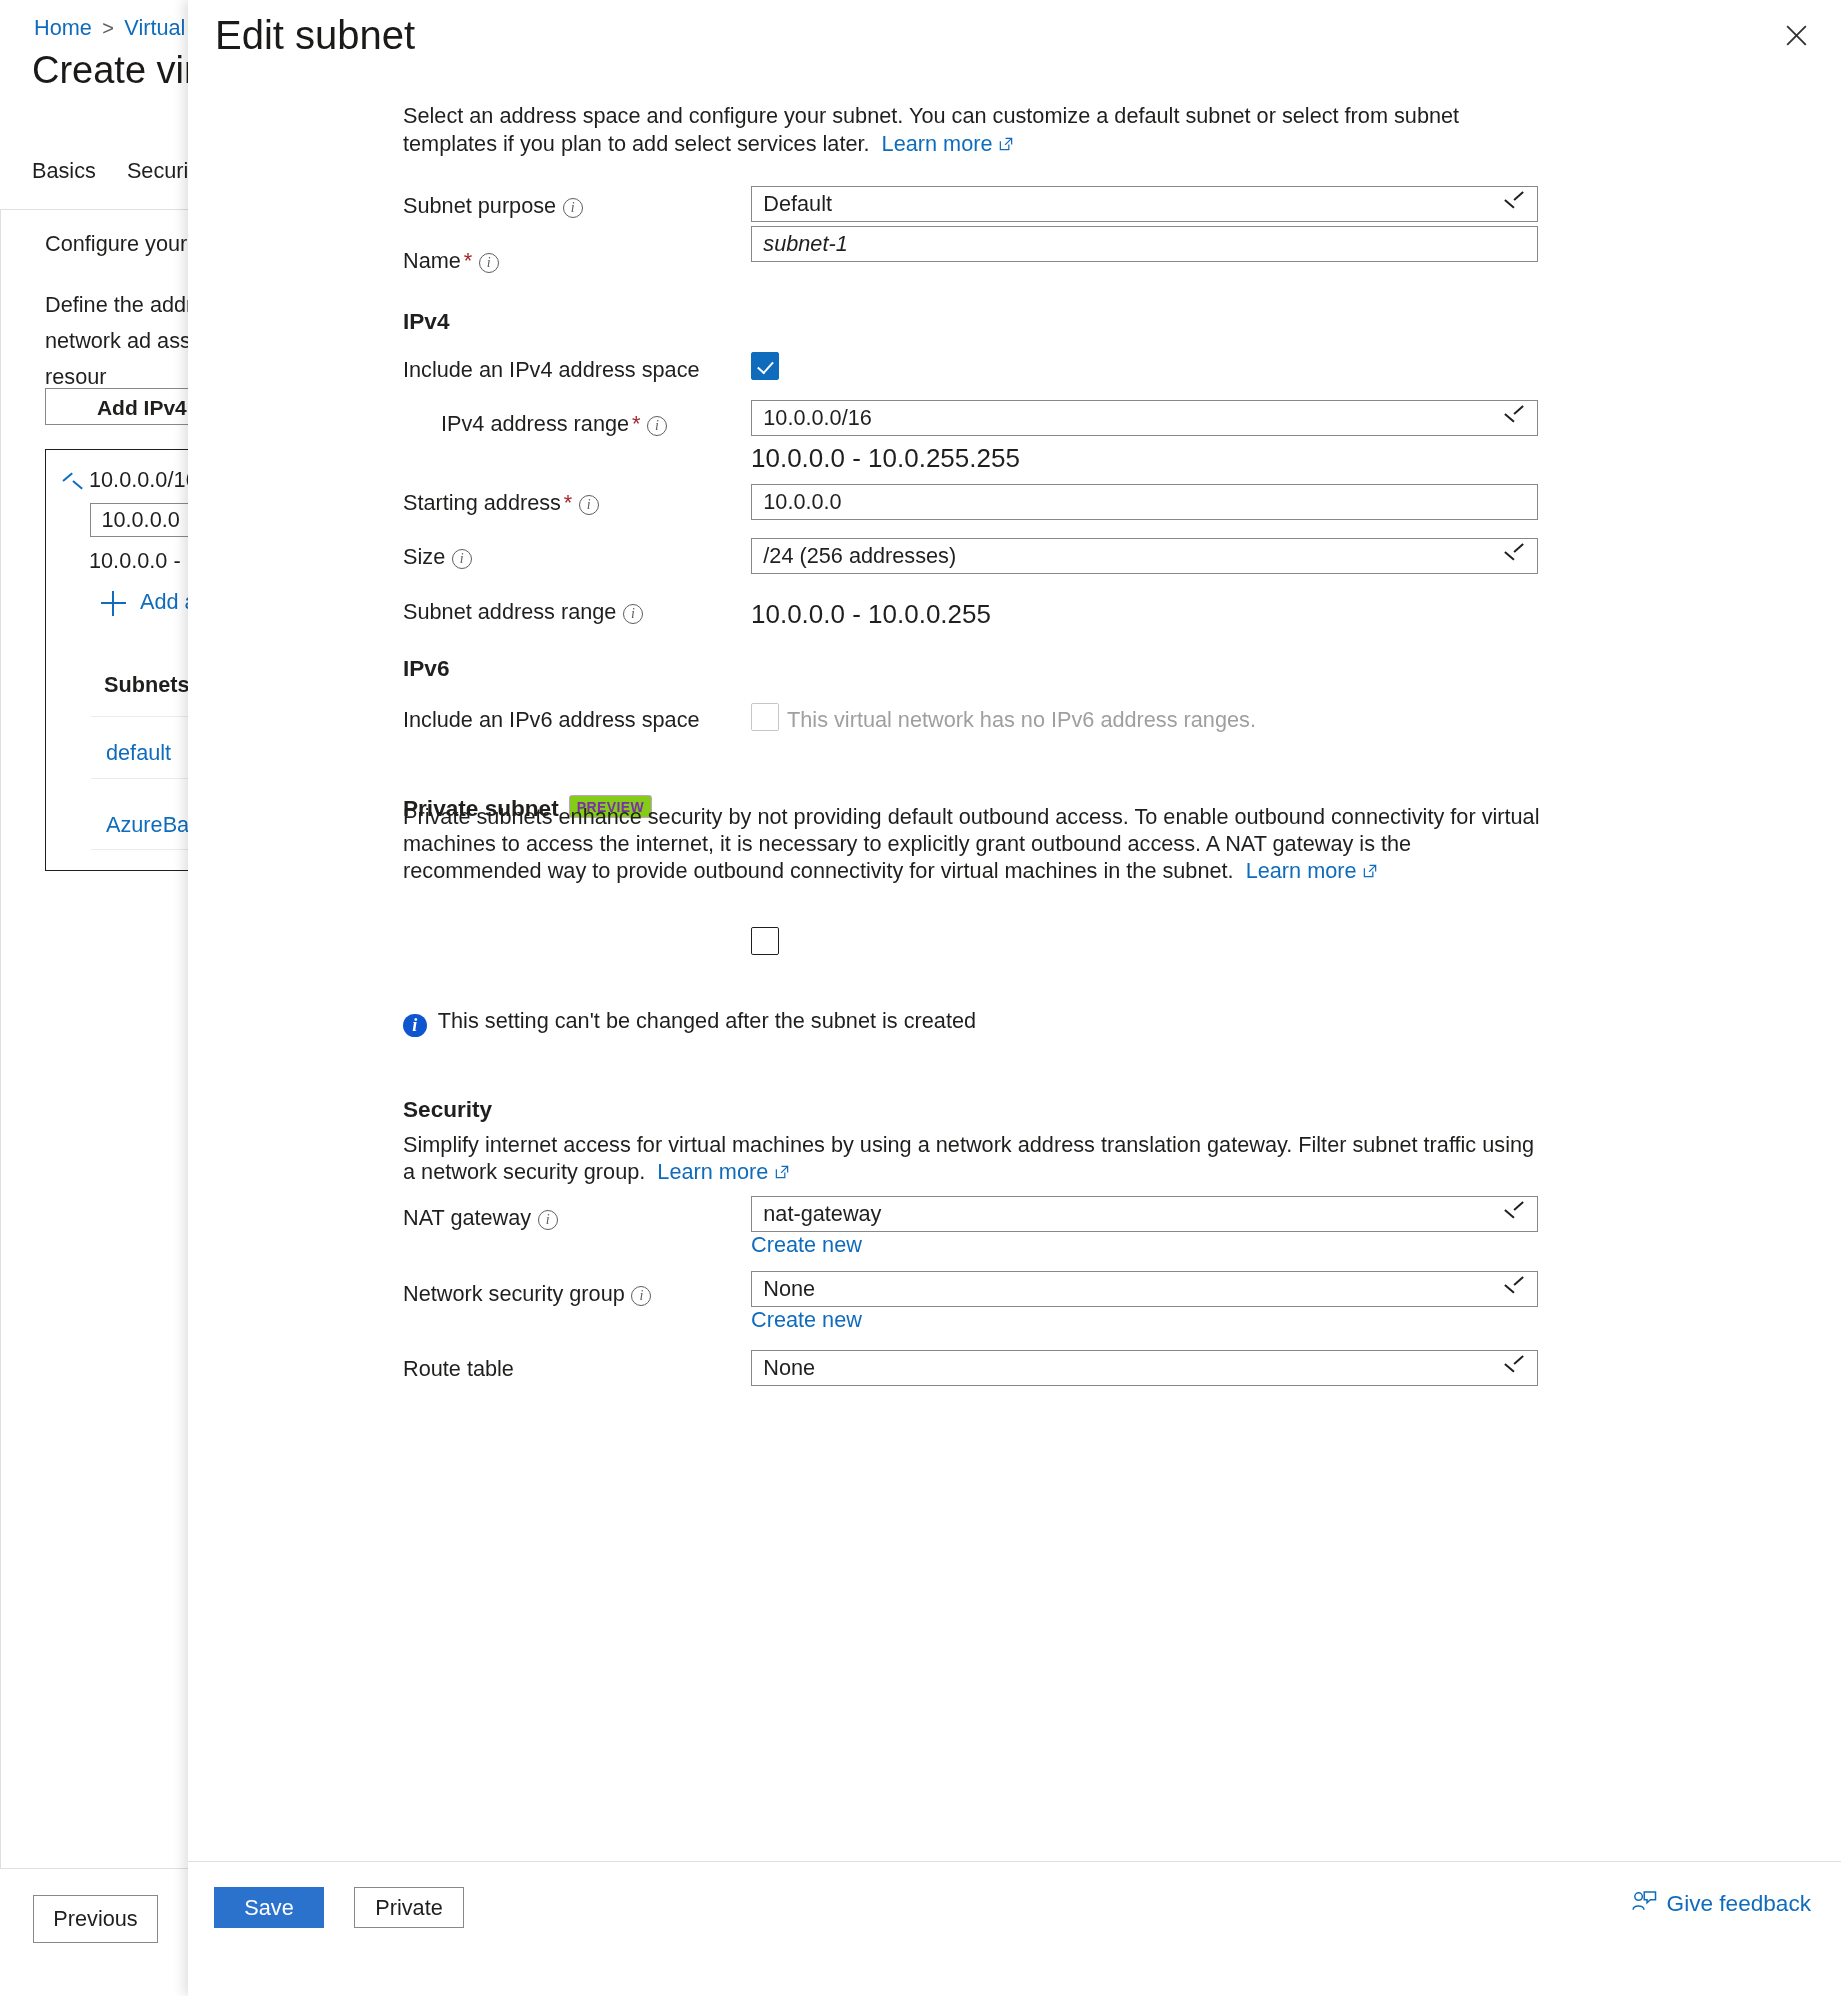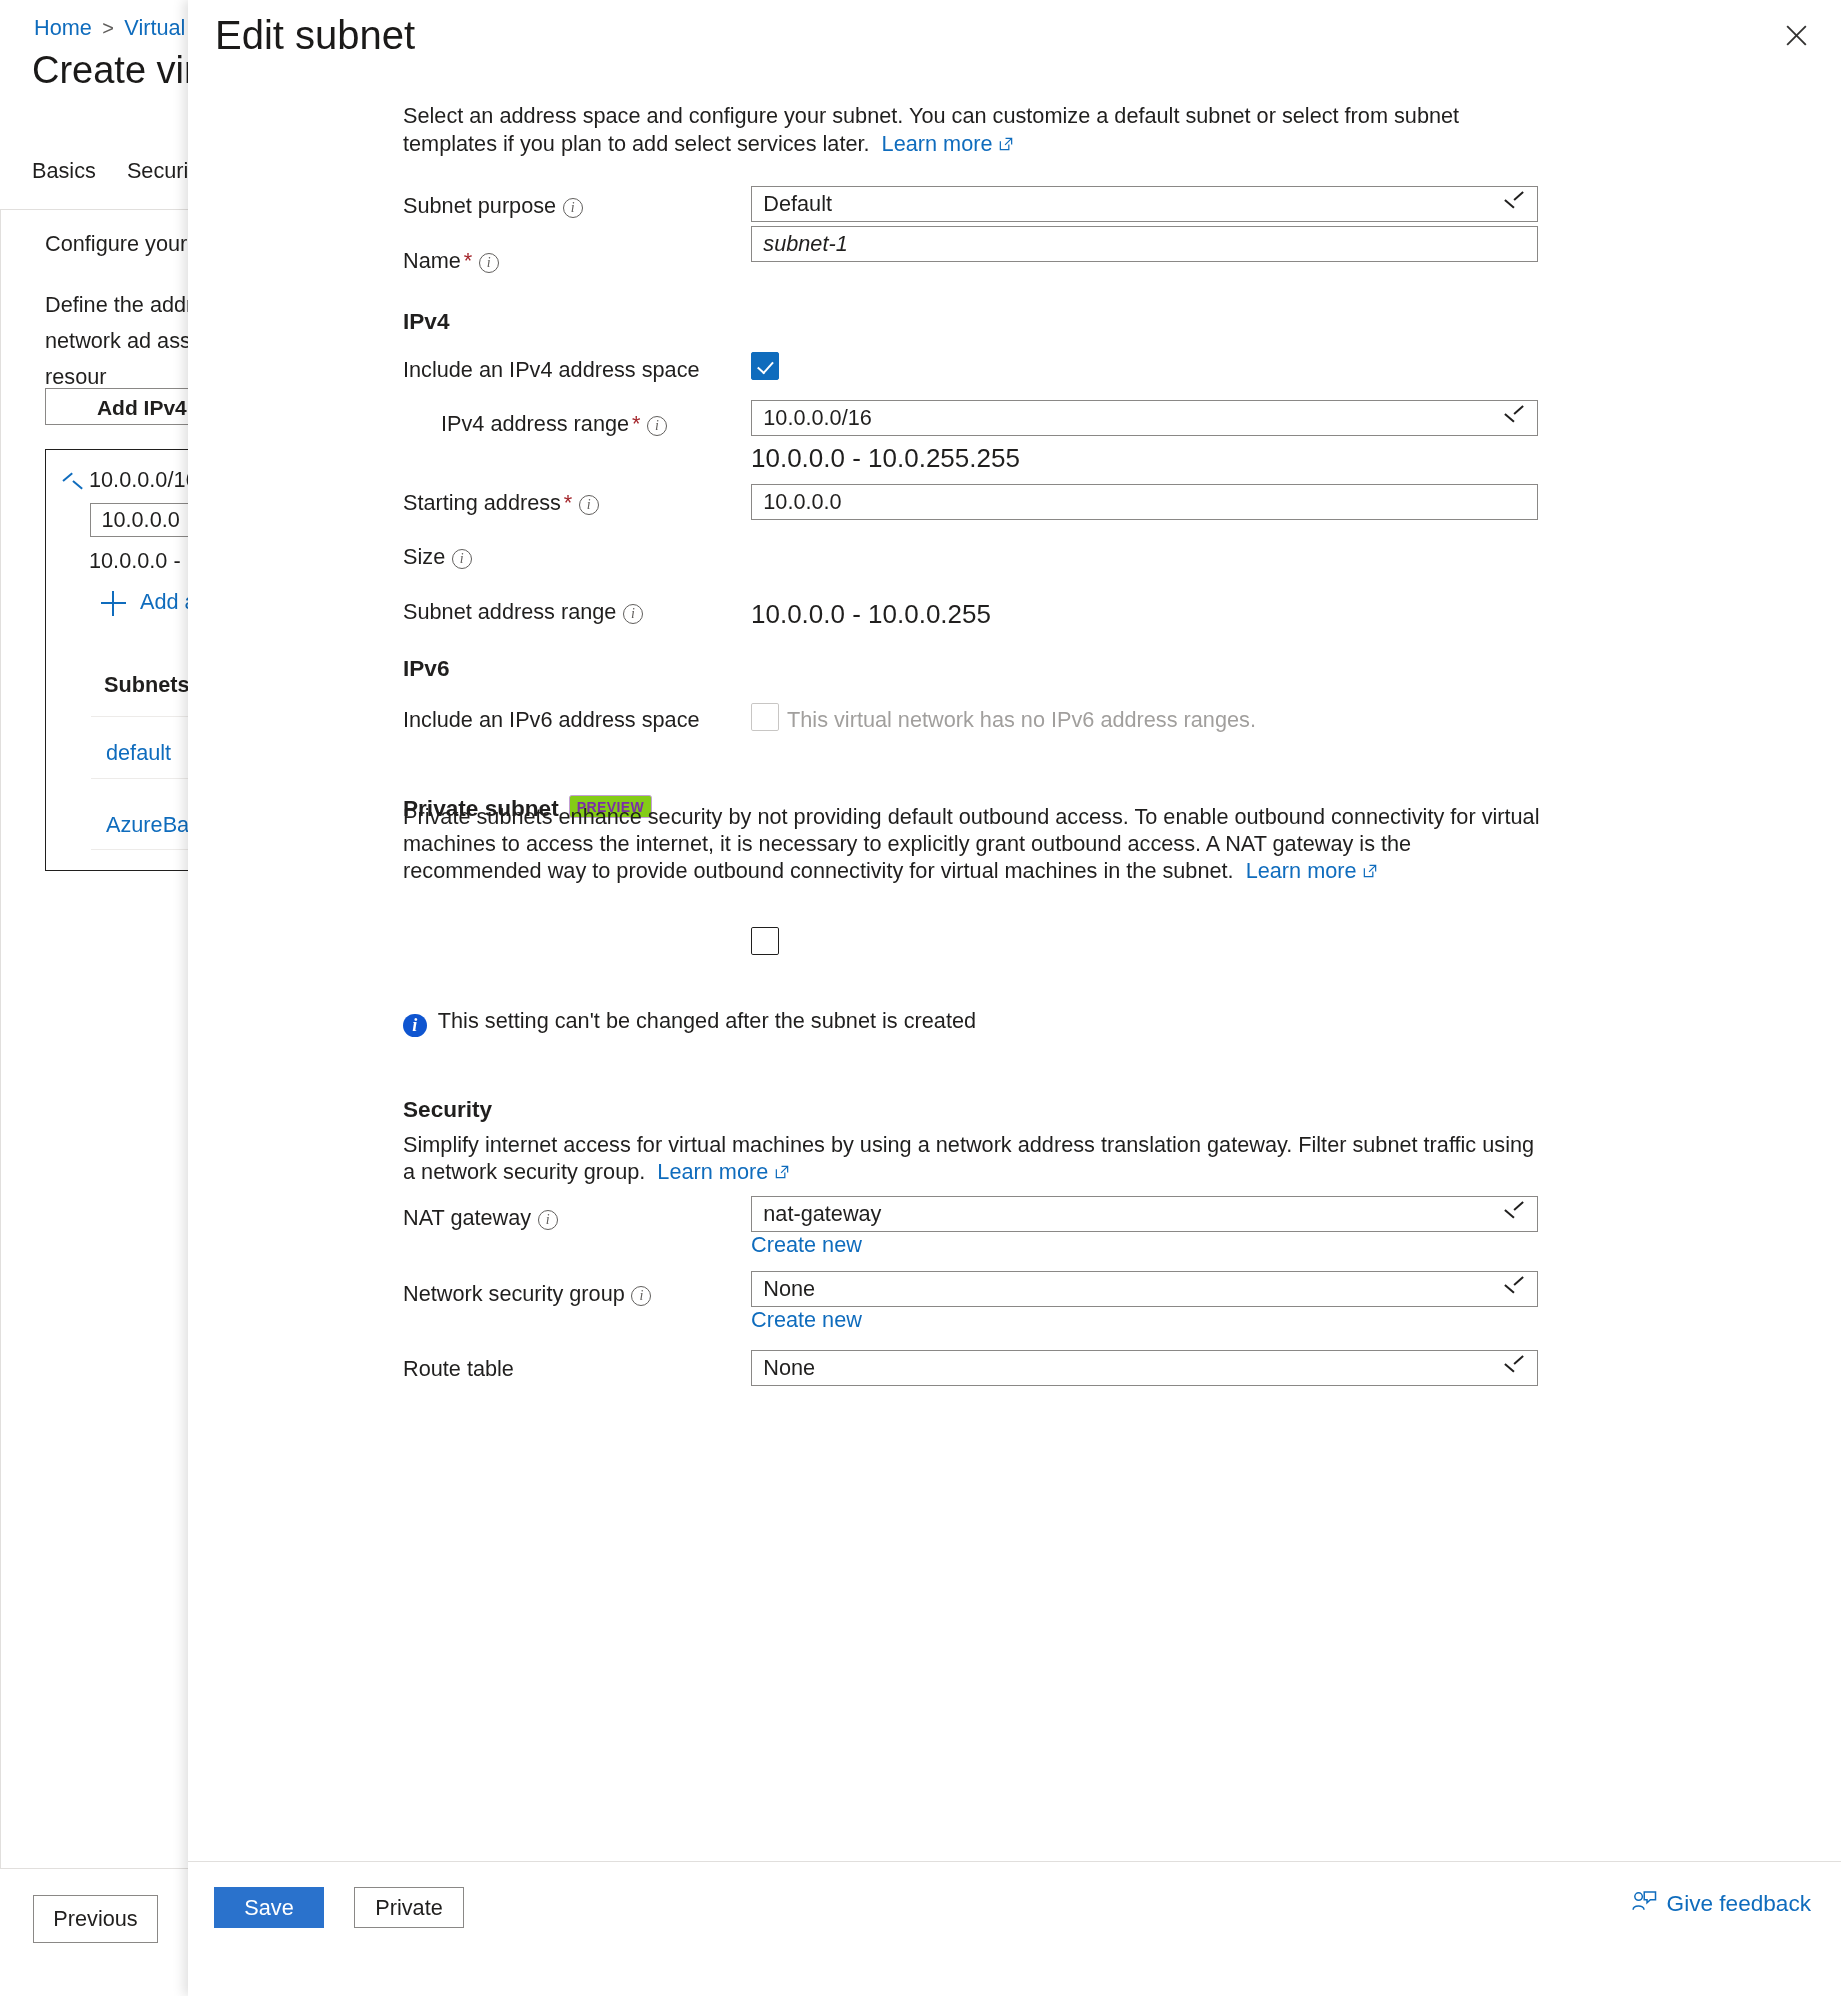--- a/index.html
+++ b/index.html
@@ -496,20 +496,24 @@
     <div class="row lbl" style="top:490px;">
       <span>Starting address</span><span class="req">*</span><span class="info-ico">i</span>
     </div>
     <div class="field" style="top:484px;">
       <span>10.0.0.0</span>
     </div>
 
     <div class="row lbl" style="top:544px;">
       <span>Size</span><span class="info-ico">i</span>
     </div>
+    <div class="field sel" style="top:538px;">
+      <span>/24 (256 addresses)</span>
+      <span class="chev-down"></span>
+    </div>
 
     <div class="row lbl" style="top:599px;">
       <span>Subnet address range</span><span class="info-ico">i</span>
     </div>
     <div class="helper" style="top:599px;">10.0.0.0 - 10.0.0.255</div>
 
     <div class="section-h" style="top:656px;">IPv6</div>
 
     <div class="row lbl" style="top:707px;">
       <span>Include an IPv6 address space</span>

